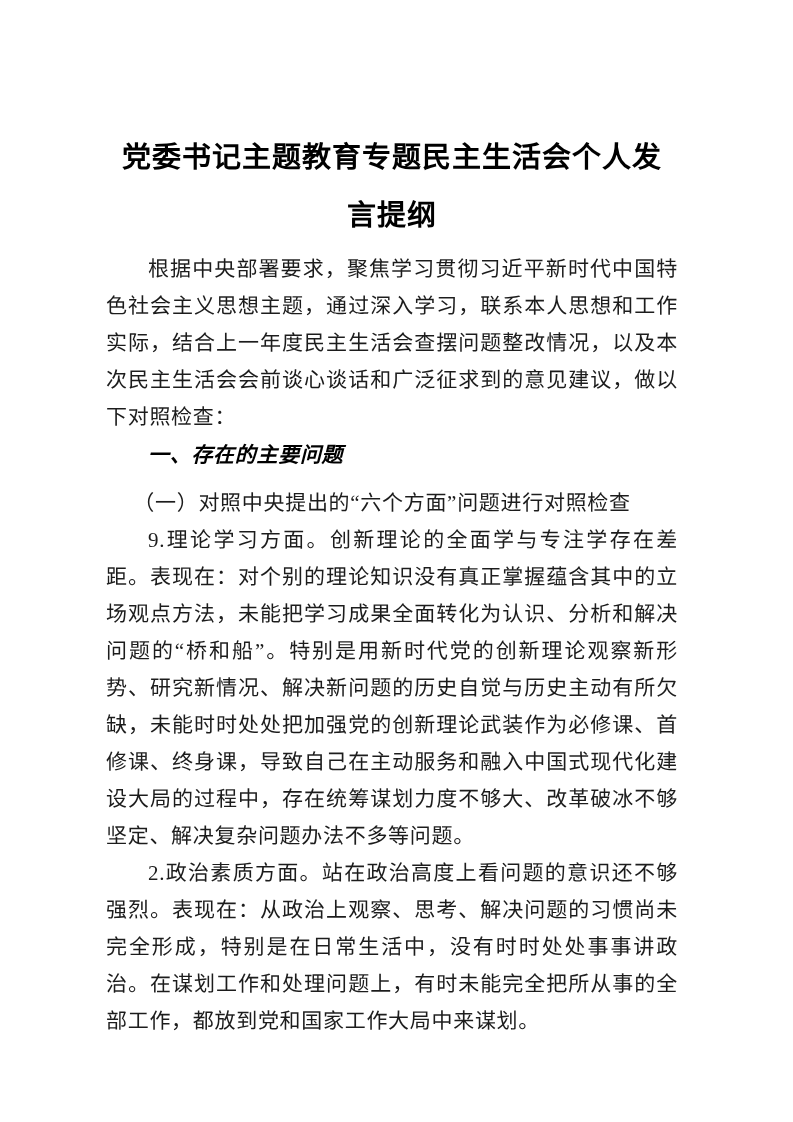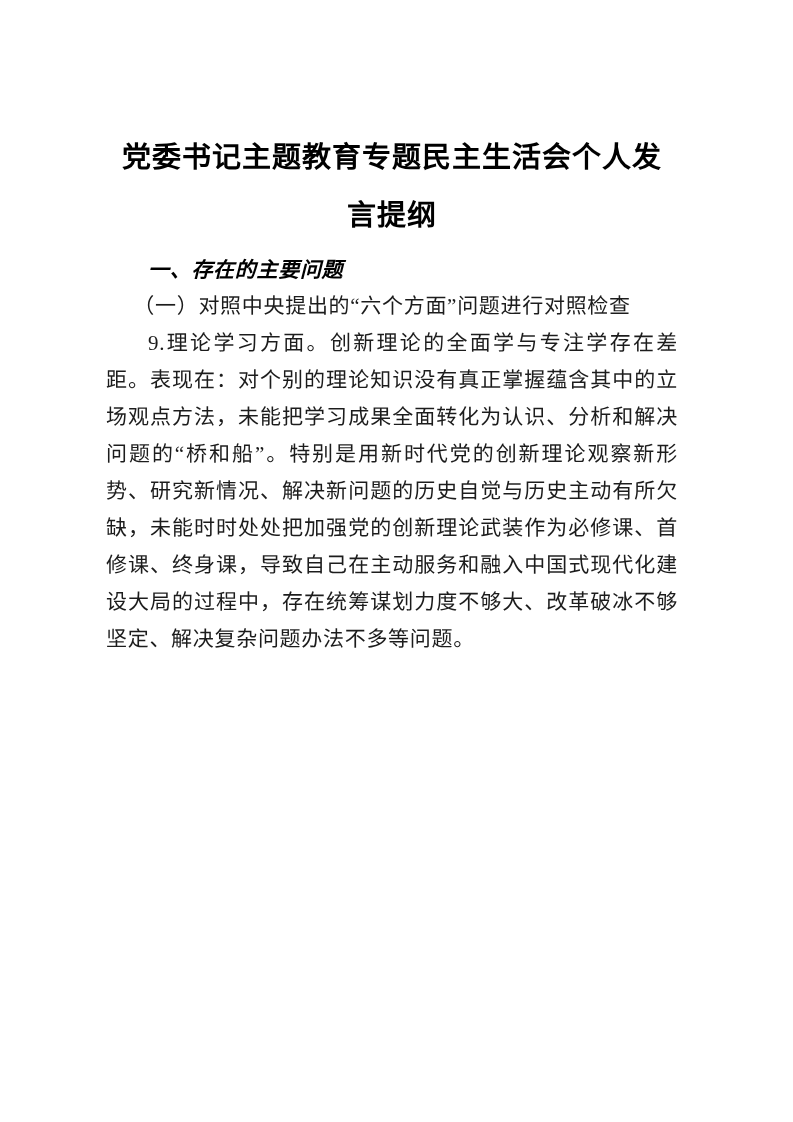--- a/index.html
+++ b/index.html
@@ -41,28 +41,31 @@
   }
   p.heading-1 {
     text-indent: 2em;
     font-family: "Liberation Sans", "DejaVu Sans", sans-serif;
     font-weight: bold;
     color: #000000;
     font-style: italic;
   }
   p.heading-2 {
     text-indent: 1.3em;
+    margin-top: 12px;
   }
 </style>
 </head>
 <body>
 
 <div class="page">
   <h1 class="doc-title">党委书记主题教育专题民主生活会个人发言提纲</h1>
 
+  <p class="body-text para">根据中央部署要求，聚焦学习贯彻习近平新时代中国特色社会主义思想主题，通过深入学习，联系本人思想和工作实际，结合上一年度民主生活会查摆问题整改情况，以及本次民主生活会会前谈心谈话和广泛征求到的意见建议，做以下对照检查：</p>
 
   <p class="body-text heading-1">一、存在的主要问题</p>
 
   <p class="body-text heading-2">（一）对照中央提出的“六个方面”问题进行对照检查</p>
 
   <p class="body-text para">9.理论学习方面。创新理论的全面学与专注学存在差距。表现在：对个别的理论知识没有真正掌握蕴含其中的立场观点方法，未能把学习成果全面转化为认识、分析和解决问题的“桥和船”。特别是用新时代党的创新理论观察新形势、研究新情况、解决新问题的历史自觉与历史主动有所欠缺，未能时时处处把加强党的创新理论武装作为必修课、首修课、终身课，导致自己在主动服务和融入中国式现代化建设大局的过程中，存在统筹谋划力度不够大、改革破冰不够坚定、解决复杂问题办法不多等问题。</p>
 
+  <p class="body-text para">2.政治素质方面。站在政治高度上看问题的意识还不够强烈。表现在：从政治上观察、思考、解决问题的习惯尚未完全形成，特别是在日常生活中，没有时时处处事事讲政治。在谋划工作和处理问题上，有时未能完全把所从事的全部工作，都放到党和国家工作大局中来谋划。</p>
 </div>
 
 </body></html>

